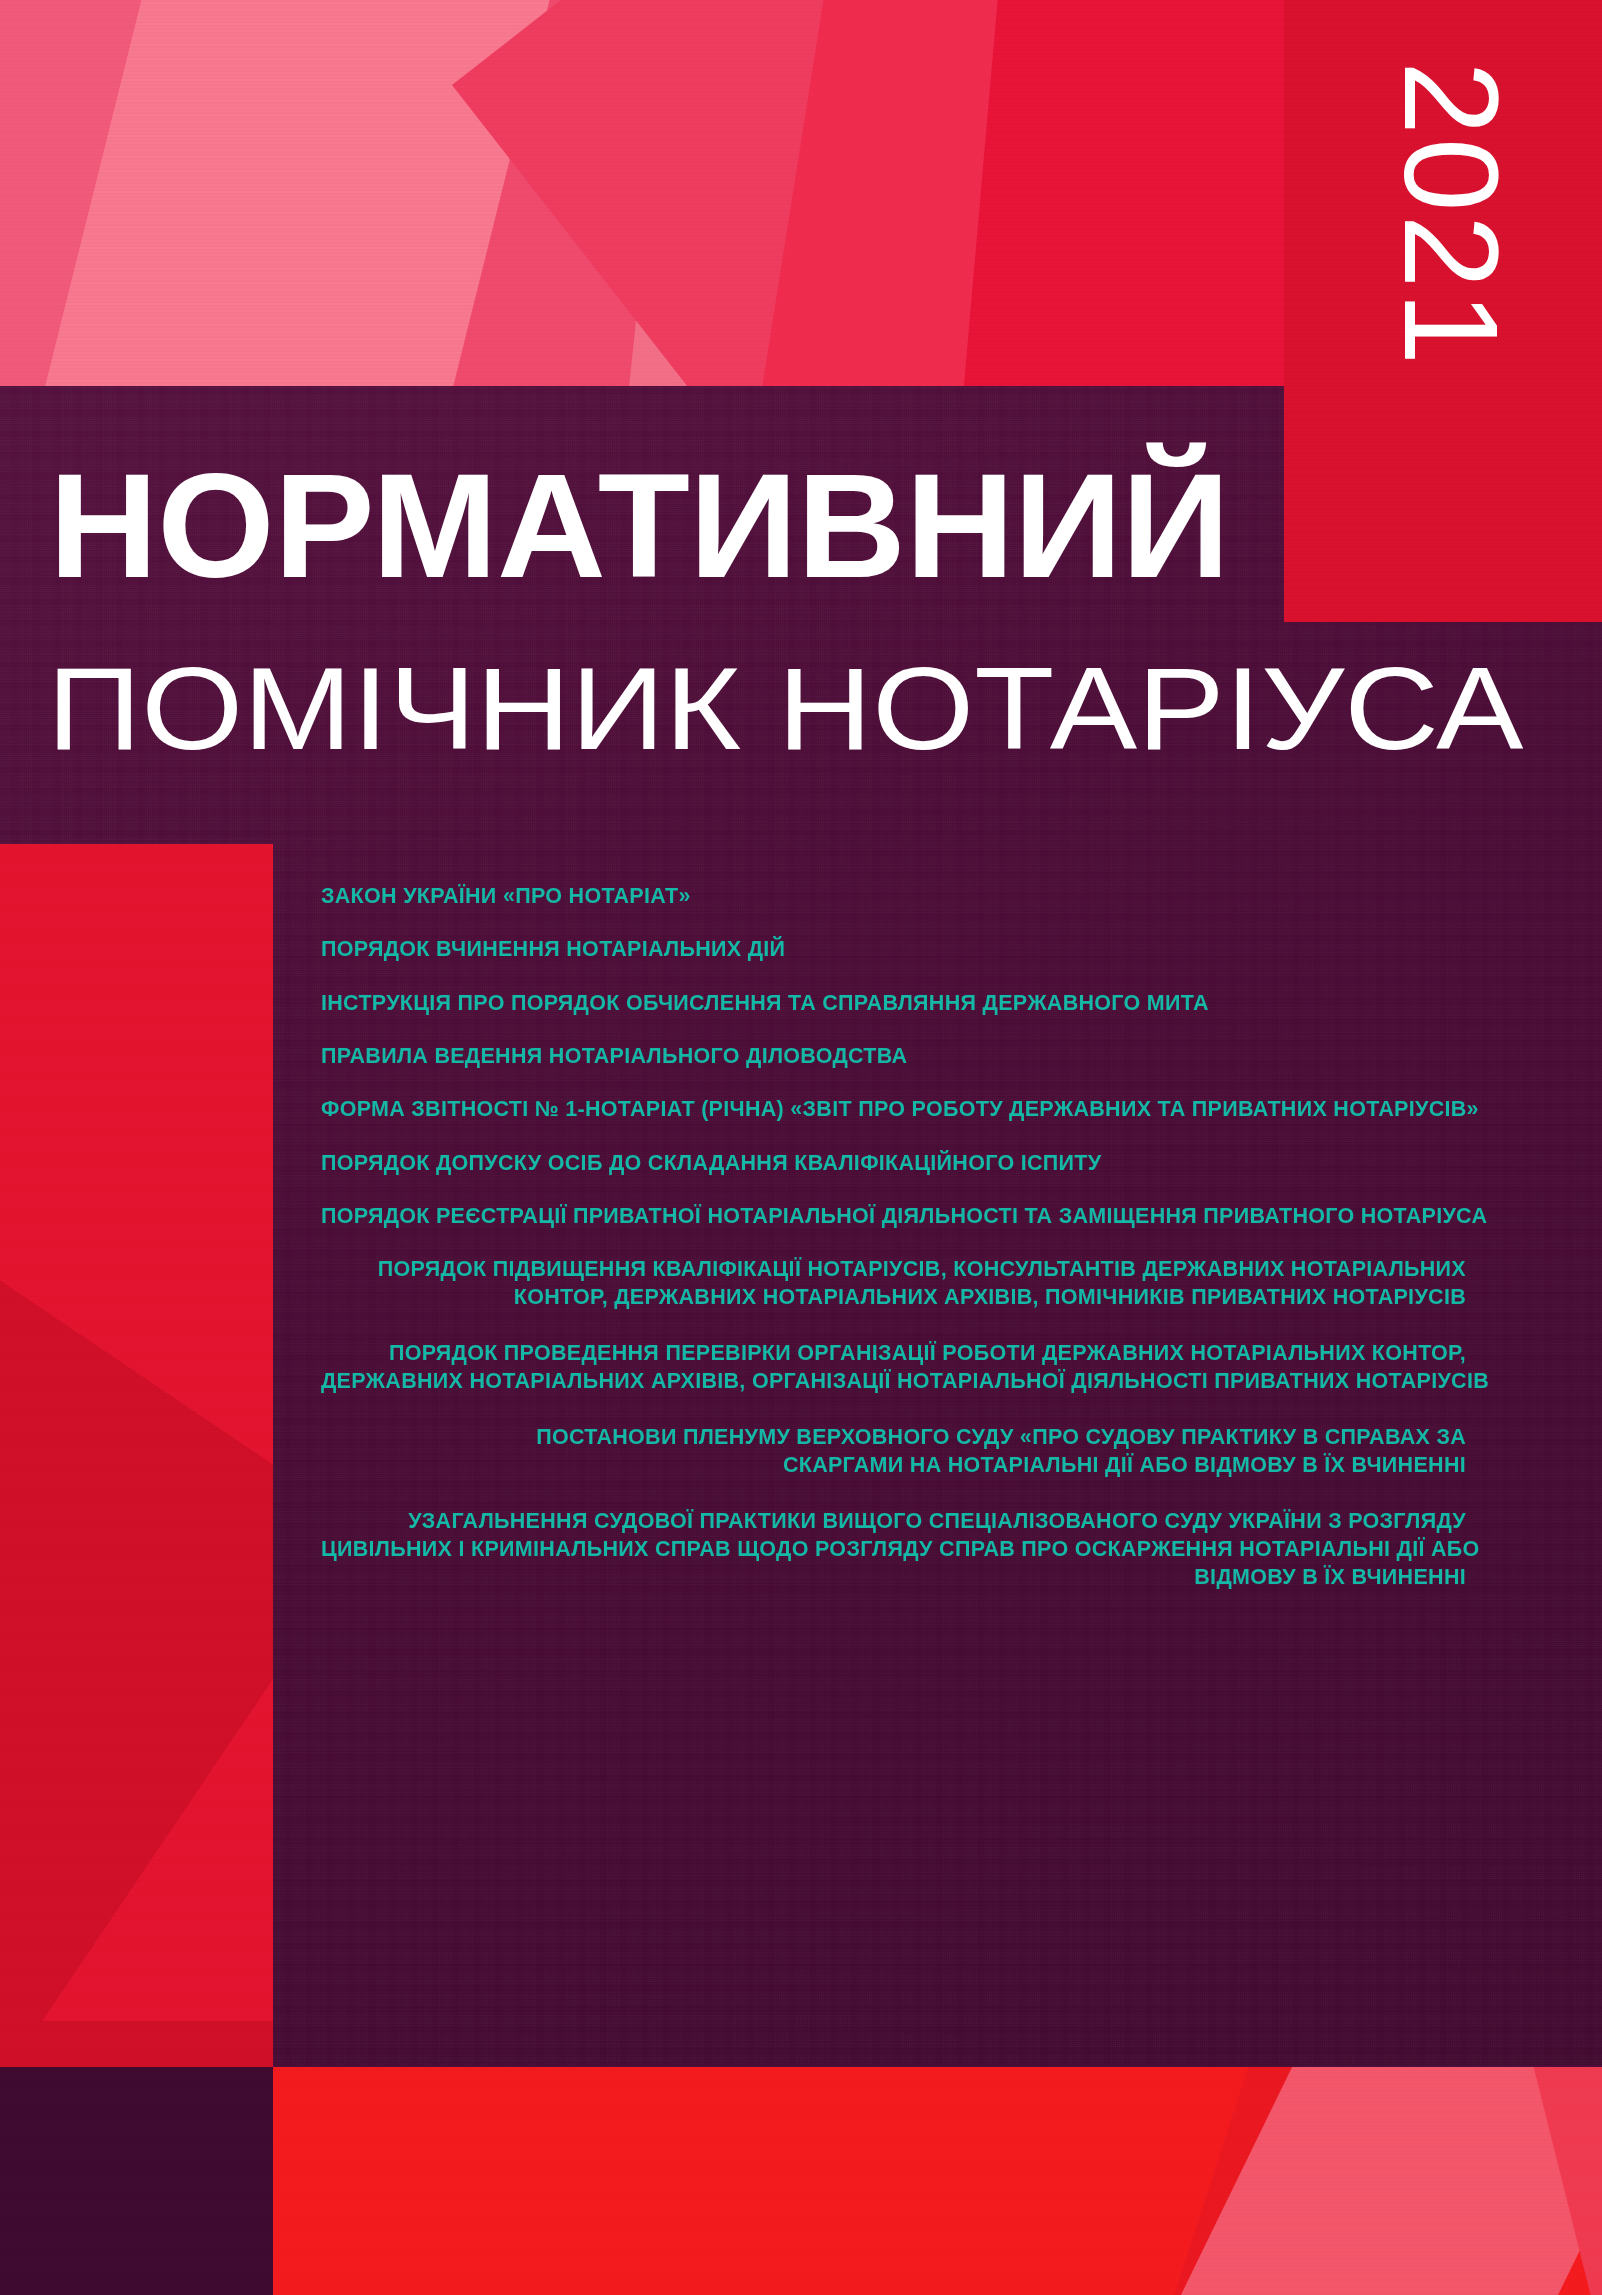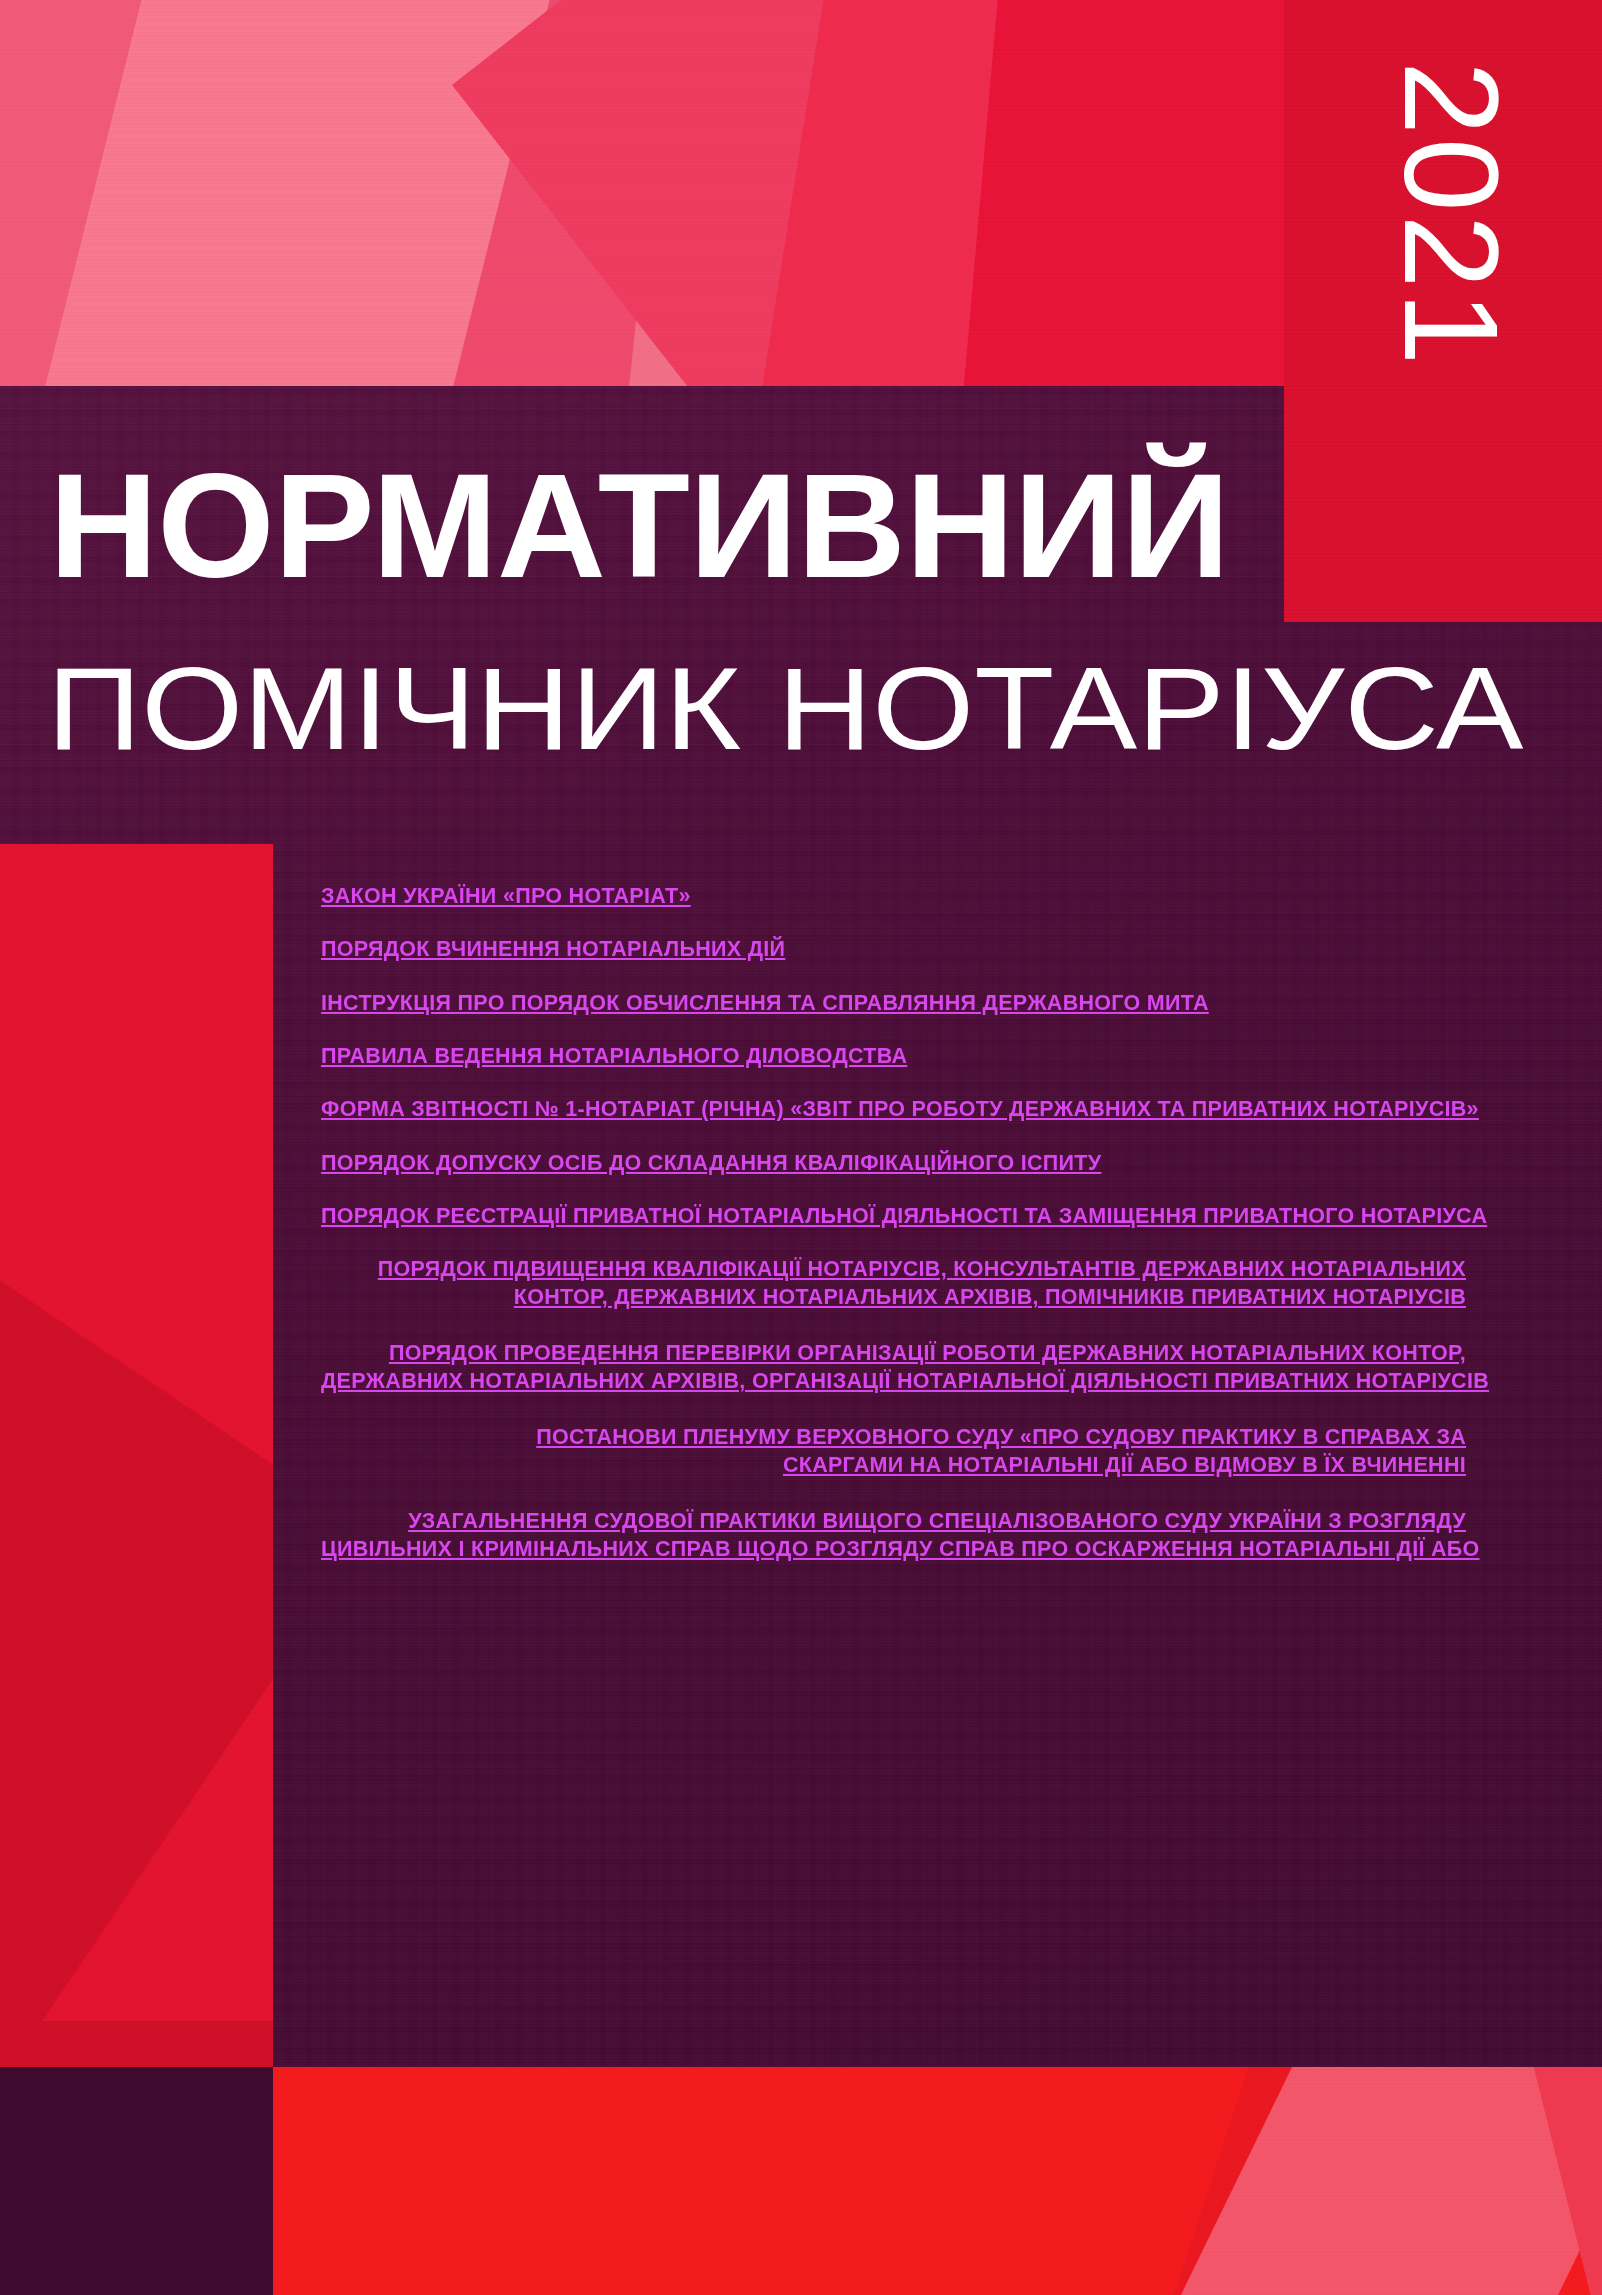--- a/index.html
+++ b/index.html
@@ -156,29 +156,28 @@
   }
 
   
   .toc {
     position: absolute;
     left: 321px;
     top: 883px;
     width: 1145px;
   }
   .toc-item {
-    color: #d946ef;
+    color: #14b8a6;
     font-size: 21.5px;
     font-weight: 700;
     letter-spacing: 0.3px;
     line-height: 1.30;
     margin-bottom: 25.4px;
     text-transform: uppercase;
     transform: scaleX(1.0);
-    text-decoration: underline;
   }
   .toc-item.multi { margin-bottom: 28px; text-align: right; }
   .toc-item .ln { display: block; white-space: nowrap; }
 
   
   .bottom-band {
     position: absolute;
     left: 0; top: 2067px;
     width: 1602px; height: 229px;
     background: #4c0d39;
@@ -300,20 +299,21 @@
         <span class="ln">ПОРЯДОК ПРОВЕДЕННЯ ПЕРЕВІРКИ ОРГАНІЗАЦІЇ РОБОТИ ДЕРЖАВНИХ НОТАРІАЛЬНИХ КОНТОР,</span>
         <span class="ln">ДЕРЖАВНИХ НОТАРІАЛЬНИХ АРХІВІВ, ОРГАНІЗАЦІЇ НОТАРІАЛЬНОЇ ДІЯЛЬНОСТІ ПРИВАТНИХ НОТАРІУСІВ</span>
       </div>
       <div class="toc-item multi">
         <span class="ln">ПОСТАНОВИ ПЛЕНУМУ ВЕРХОВНОГО СУДУ «ПРО СУДОВУ ПРАКТИКУ В СПРАВАХ ЗА</span>
         <span class="ln">СКАРГАМИ НА НОТАРІАЛЬНІ ДІЇ АБО ВІДМОВУ В ЇХ ВЧИНЕННІ</span>
       </div>
       <div class="toc-item multi">
         <span class="ln">УЗАГАЛЬНЕННЯ СУДОВОЇ ПРАКТИКИ ВИЩОГО СПЕЦІАЛІЗОВАНОГО СУДУ УКРАЇНИ З РОЗГЛЯДУ</span>
         <span class="ln">ЦИВІЛЬНИХ І КРИМІНАЛЬНИХ СПРАВ ЩОДО РОЗГЛЯДУ СПРАВ ПРО ОСКАРЖЕННЯ НОТАРІАЛЬНІ ДІЇ АБО</span>
+        <span class="ln">ВІДМОВУ В ЇХ ВЧИНЕННІ</span>
       </div>
     </div>
 
   <div class="bottom-band">
     <div class="bb-left-dark"></div>
     <div class="bb-red">
       <div class="bb-f1"></div>
       <div class="bb-f2"></div>
       <div class="bb-f3"></div>
     </div>

